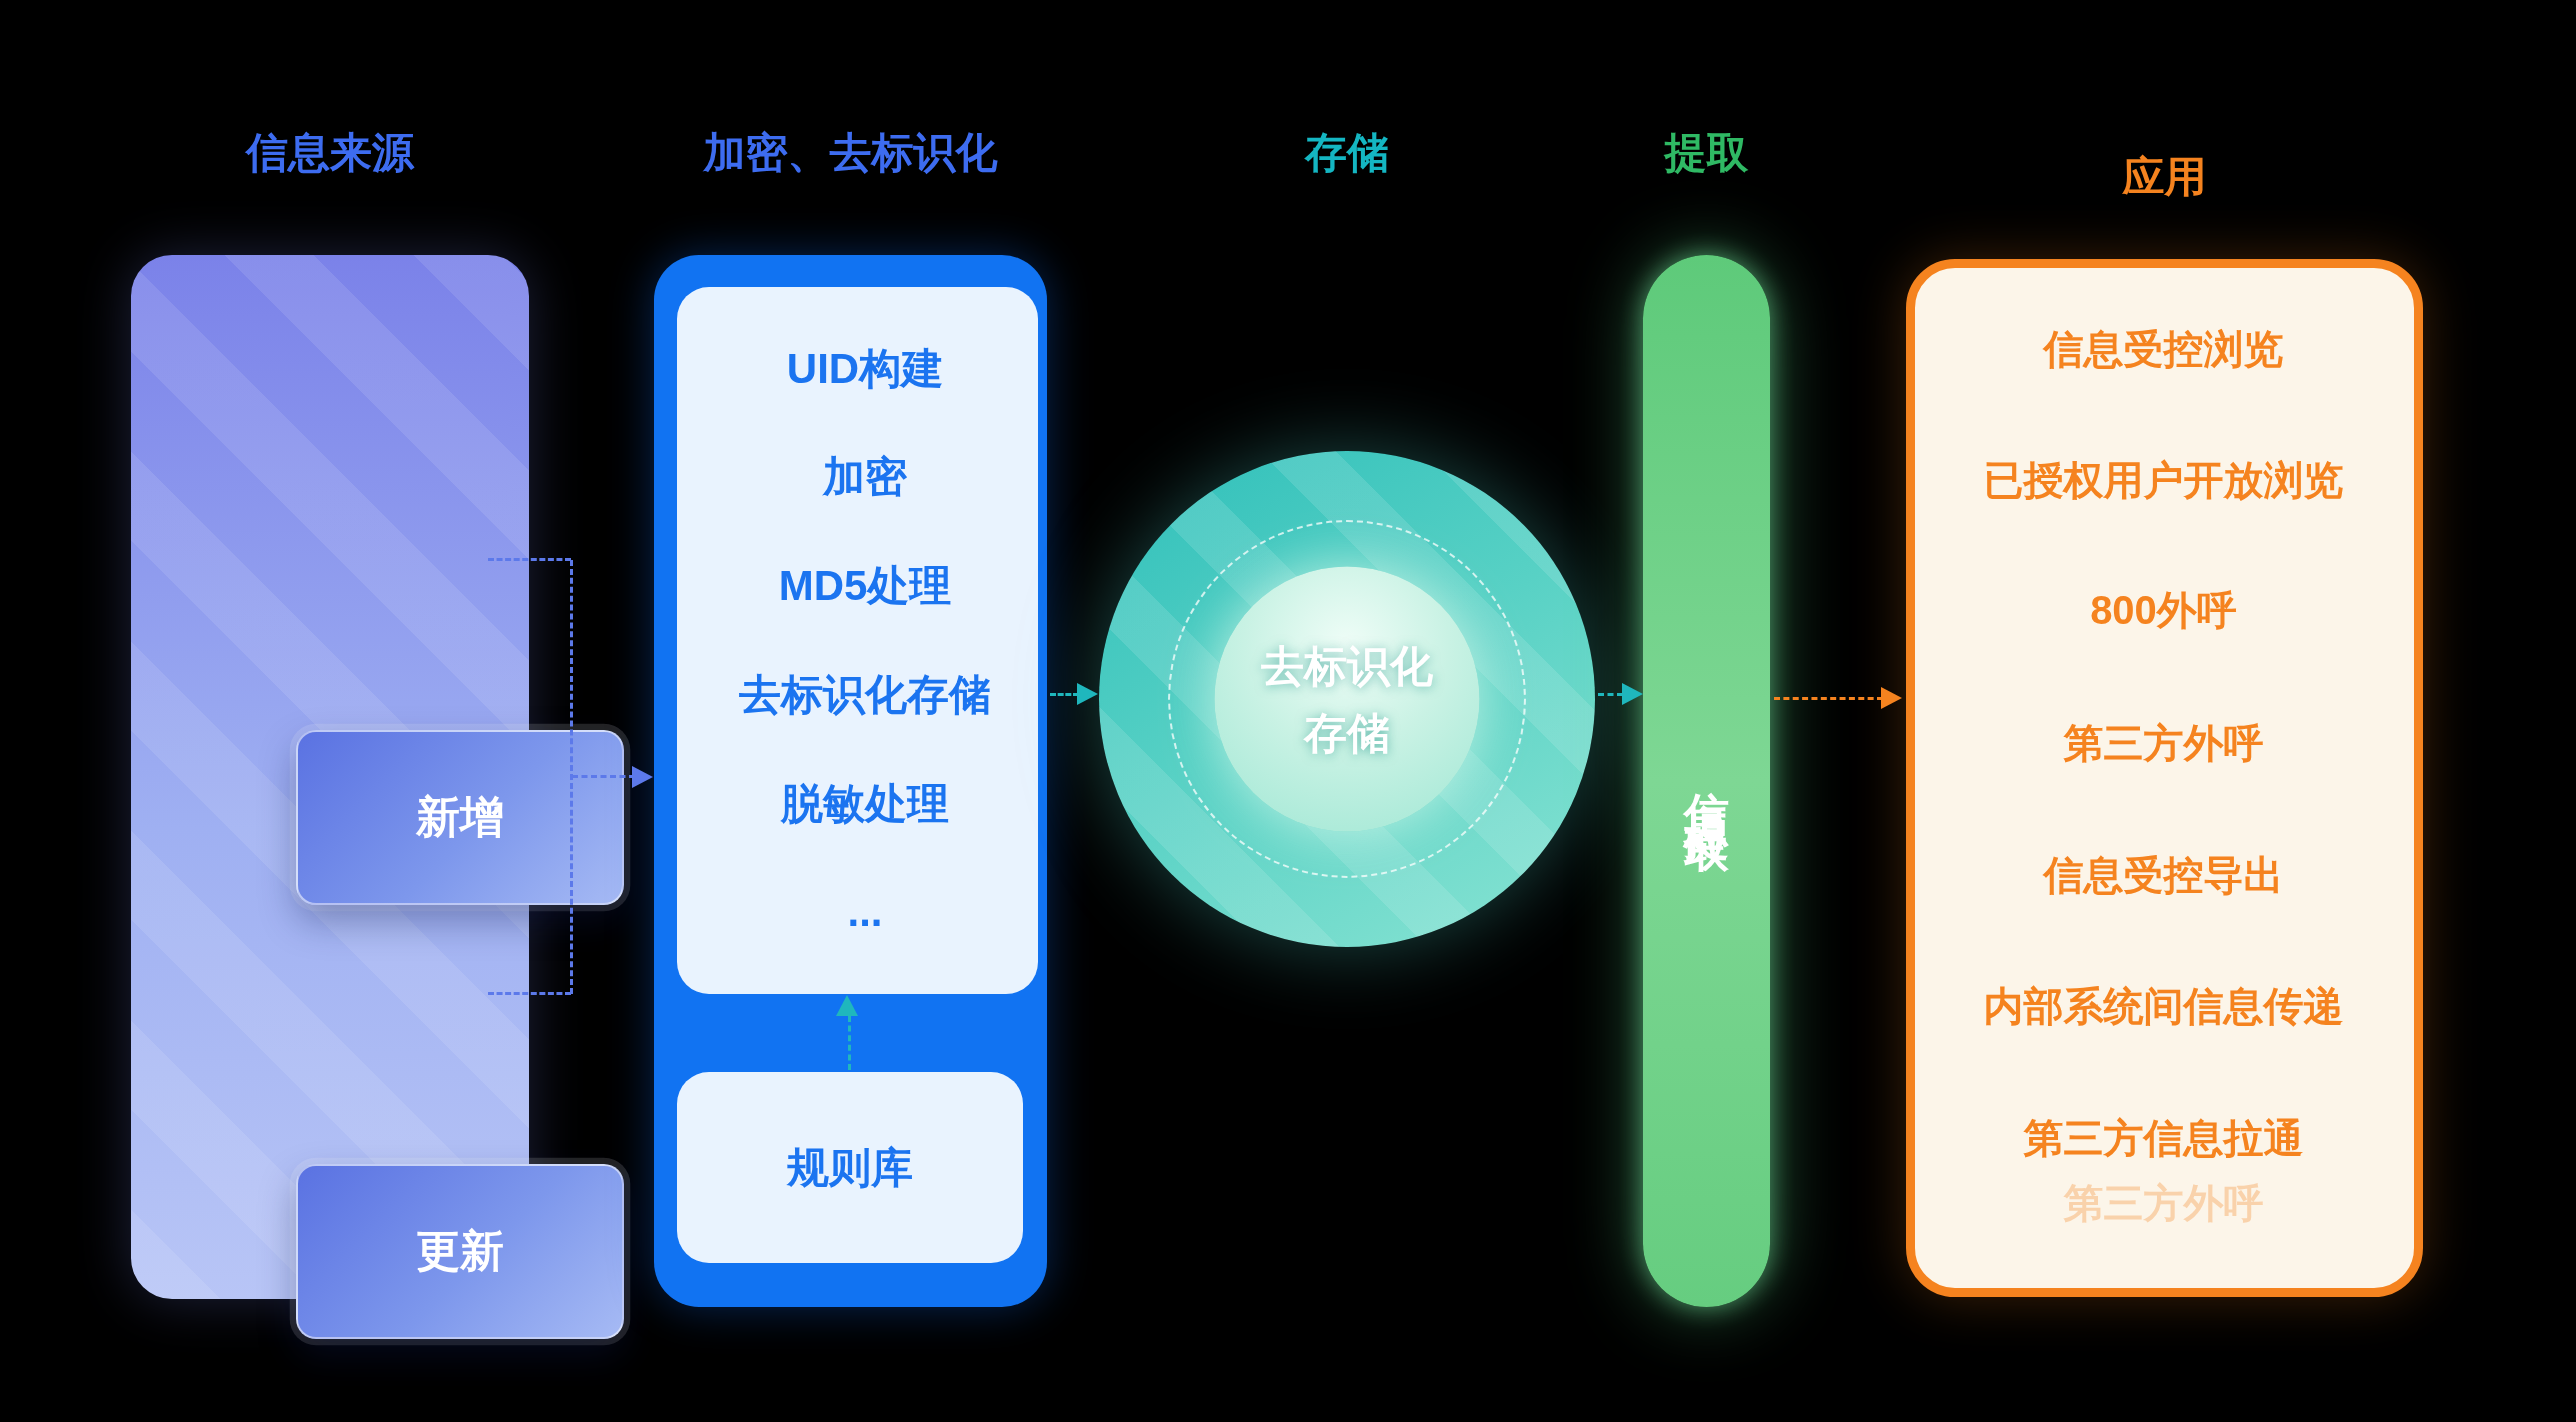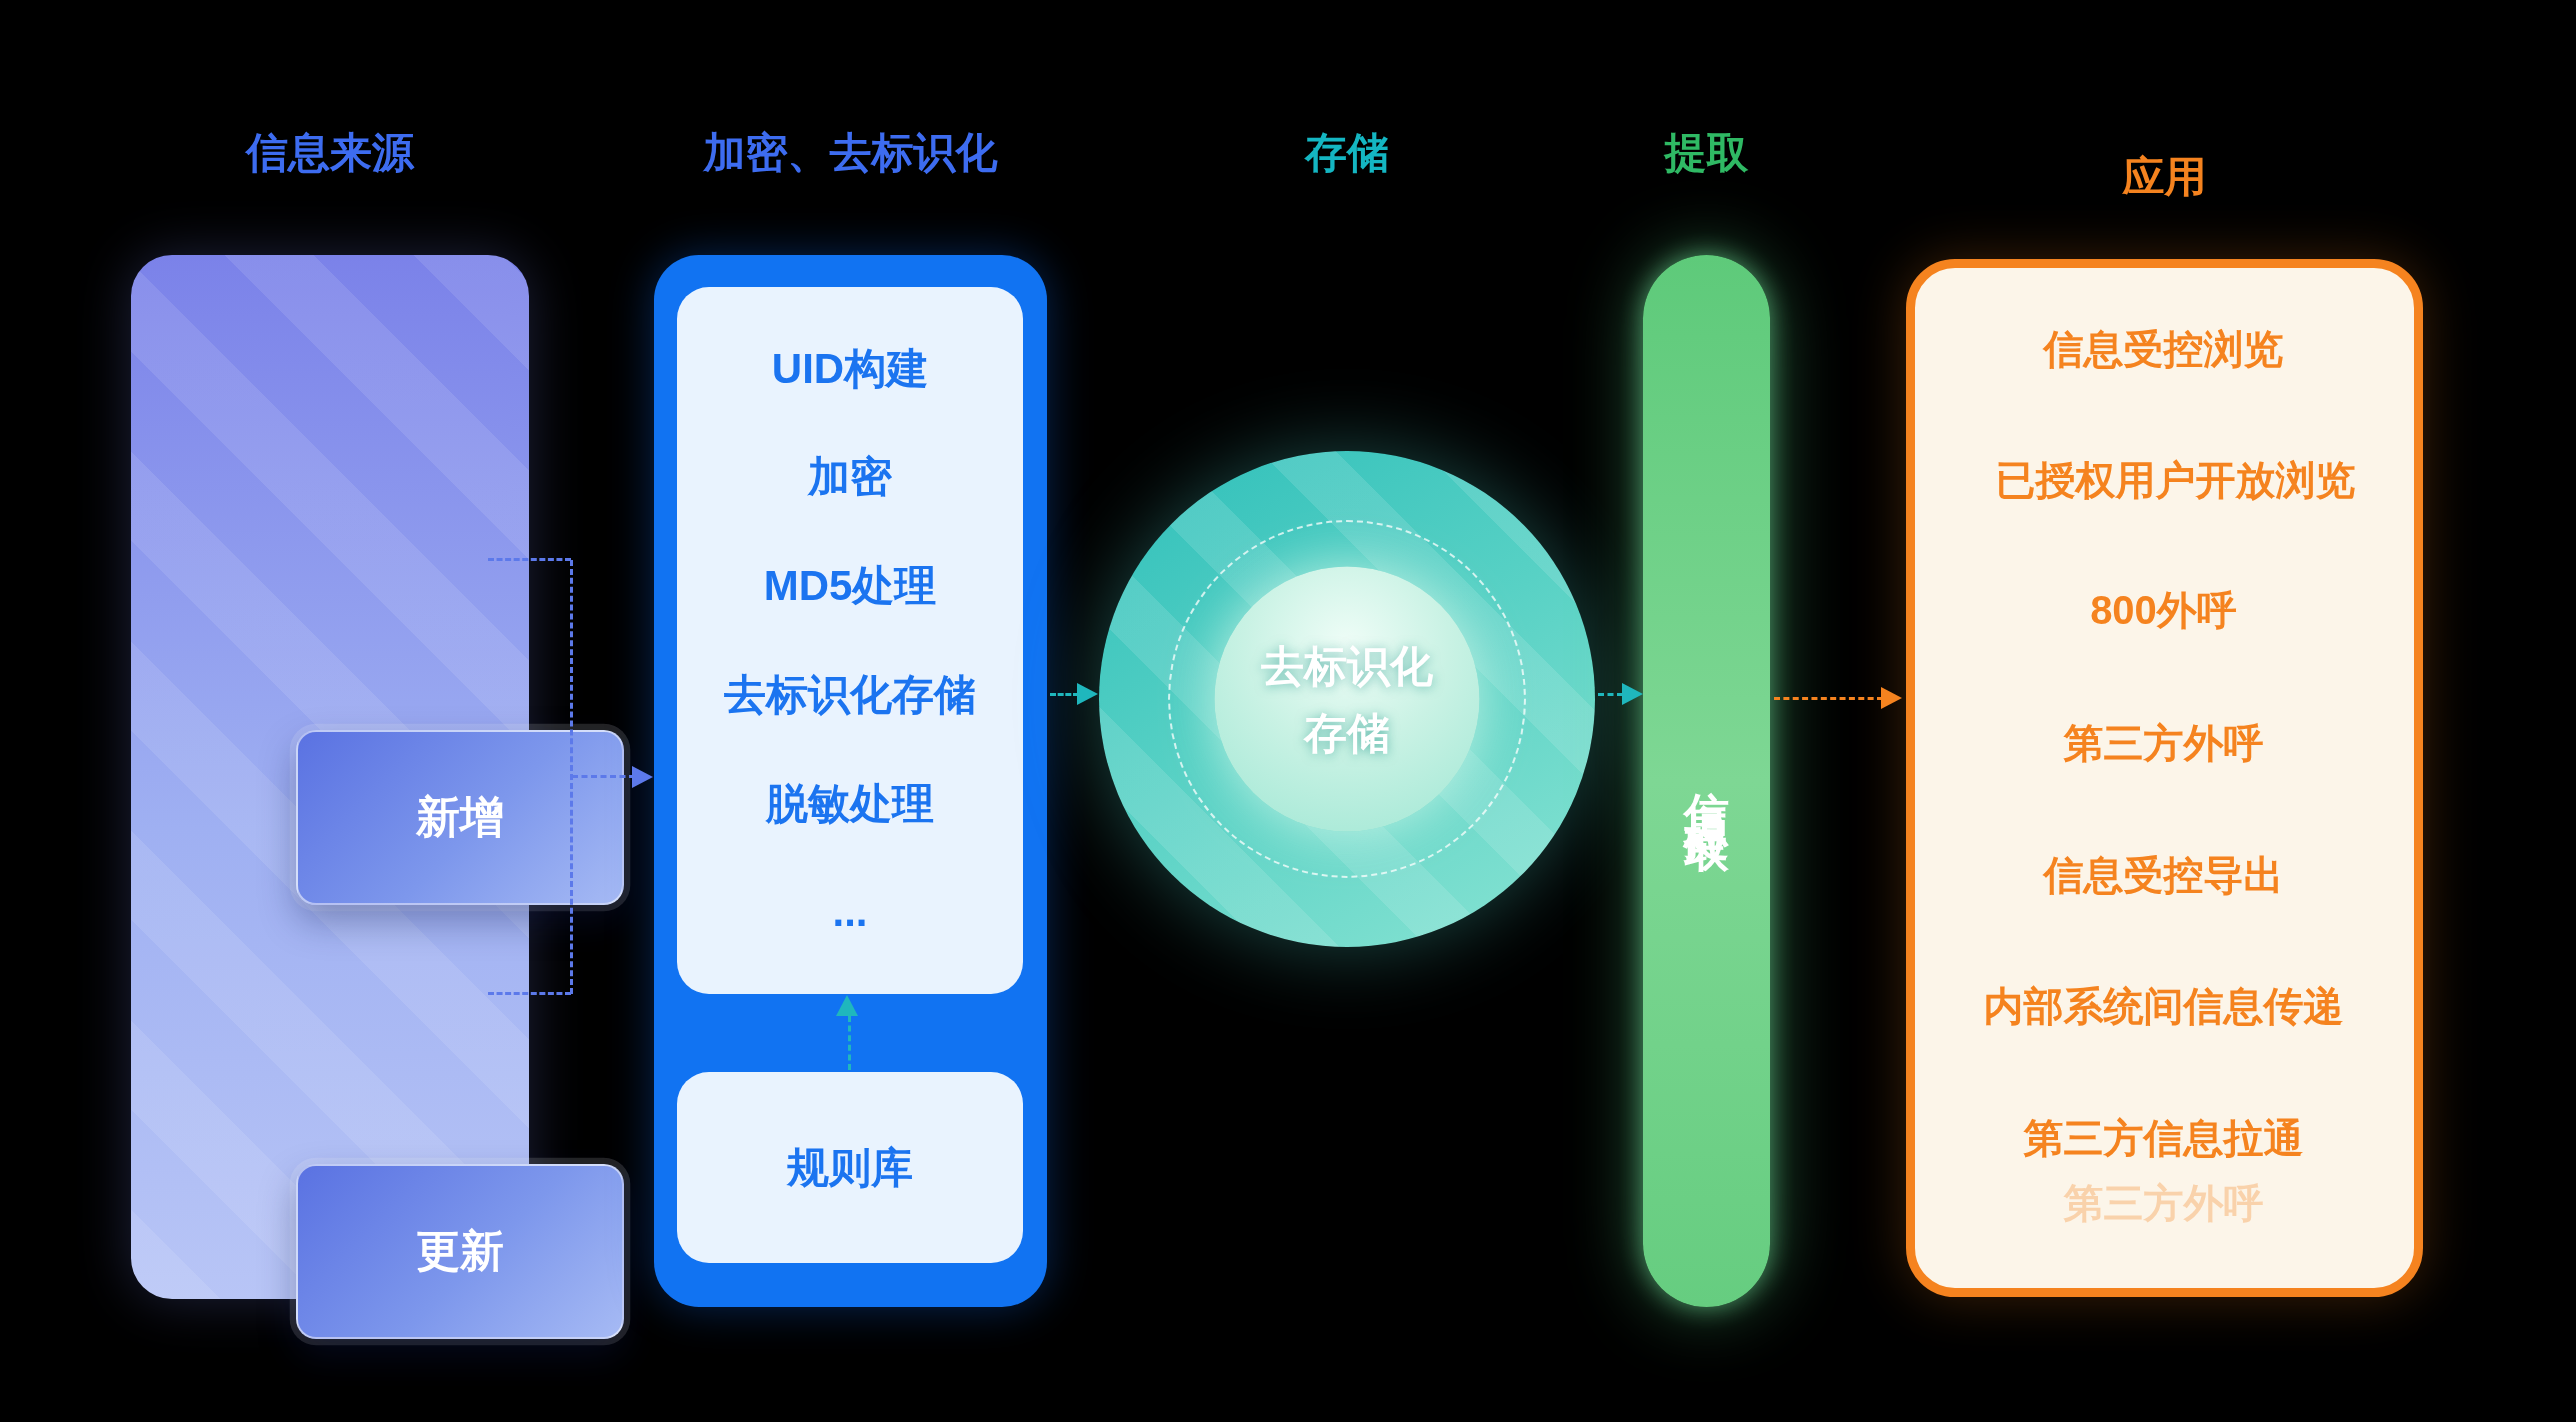--- a/index.html
+++ b/index.html
@@ -34,21 +34,21 @@
   .btn-new{left:165px;top:475px;}
   .btn-update{left:165px;top:909px;}
 
   
   .encrypt-box{
     position:absolute;left:654px;top:255px;width:393px;height:1052px;border-radius:45px;
     background:#1173f2;box-shadow:0 0 45px rgba(20,110,240,0.35);
   }
   .encrypt-steps{
     position:absolute;left:677px;top:287px;width:346px;height:707px;border-radius:32px;
-    background:#e9f3fe;display:flex;flex-direction:column;justify-content:space-evenly;
+    background:#e9f3fe;display:flex;flex-direction:column;justify-content:space-evenly;padding-left:15px;
   }
   .step{font-size:42px;line-height:54px;font-weight:600;color:#1b74f0;text-align:center;}
   .rule-lib{
     position:absolute;left:677px;top:1072px;width:346px;height:191px;border-radius:32px;
     background:#e9f3fe;display:flex;align-items:center;justify-content:center;
     font-size:42px;font-weight:600;color:#1b74f0;
   }
 
   
   .storage-circle{
@@ -88,21 +88,21 @@
   .apps-box{
     position:absolute;left:1906px;top:259px;width:517px;height:1038px;border-radius:49px;
     border:9.8px solid #f5831f;background:#fcf5e9;box-sizing:border-box;
     box-shadow:0 0 54px rgba(245,131,31,0.25);
   }
   .app-item{
     position:absolute;left:0;width:497px;text-align:center;
     line-height:54px;font-size:40px;font-weight:700;color:#f5831f;
   }
   .app-item:nth-child(1){top:54px;}
-  .app-item:nth-child(2){top:185px;padding-left:12px;}
+  .app-item:nth-child(2){top:185px;}
   .app-item:nth-child(3){top:315px;}
   .app-item:nth-child(4){top:448px;}
   .app-item:nth-child(5){top:580px;}
   .app-item:nth-child(6){top:711px;}
   .app-item:nth-child(7){top:843px;}
   .app-item:nth-child(8){top:908px;}
   .app-item.faded{opacity:0.30;}
 
   
   .arrow-h{position:absolute;height:0;border-top:3.6px dashed #5c79ea;}

